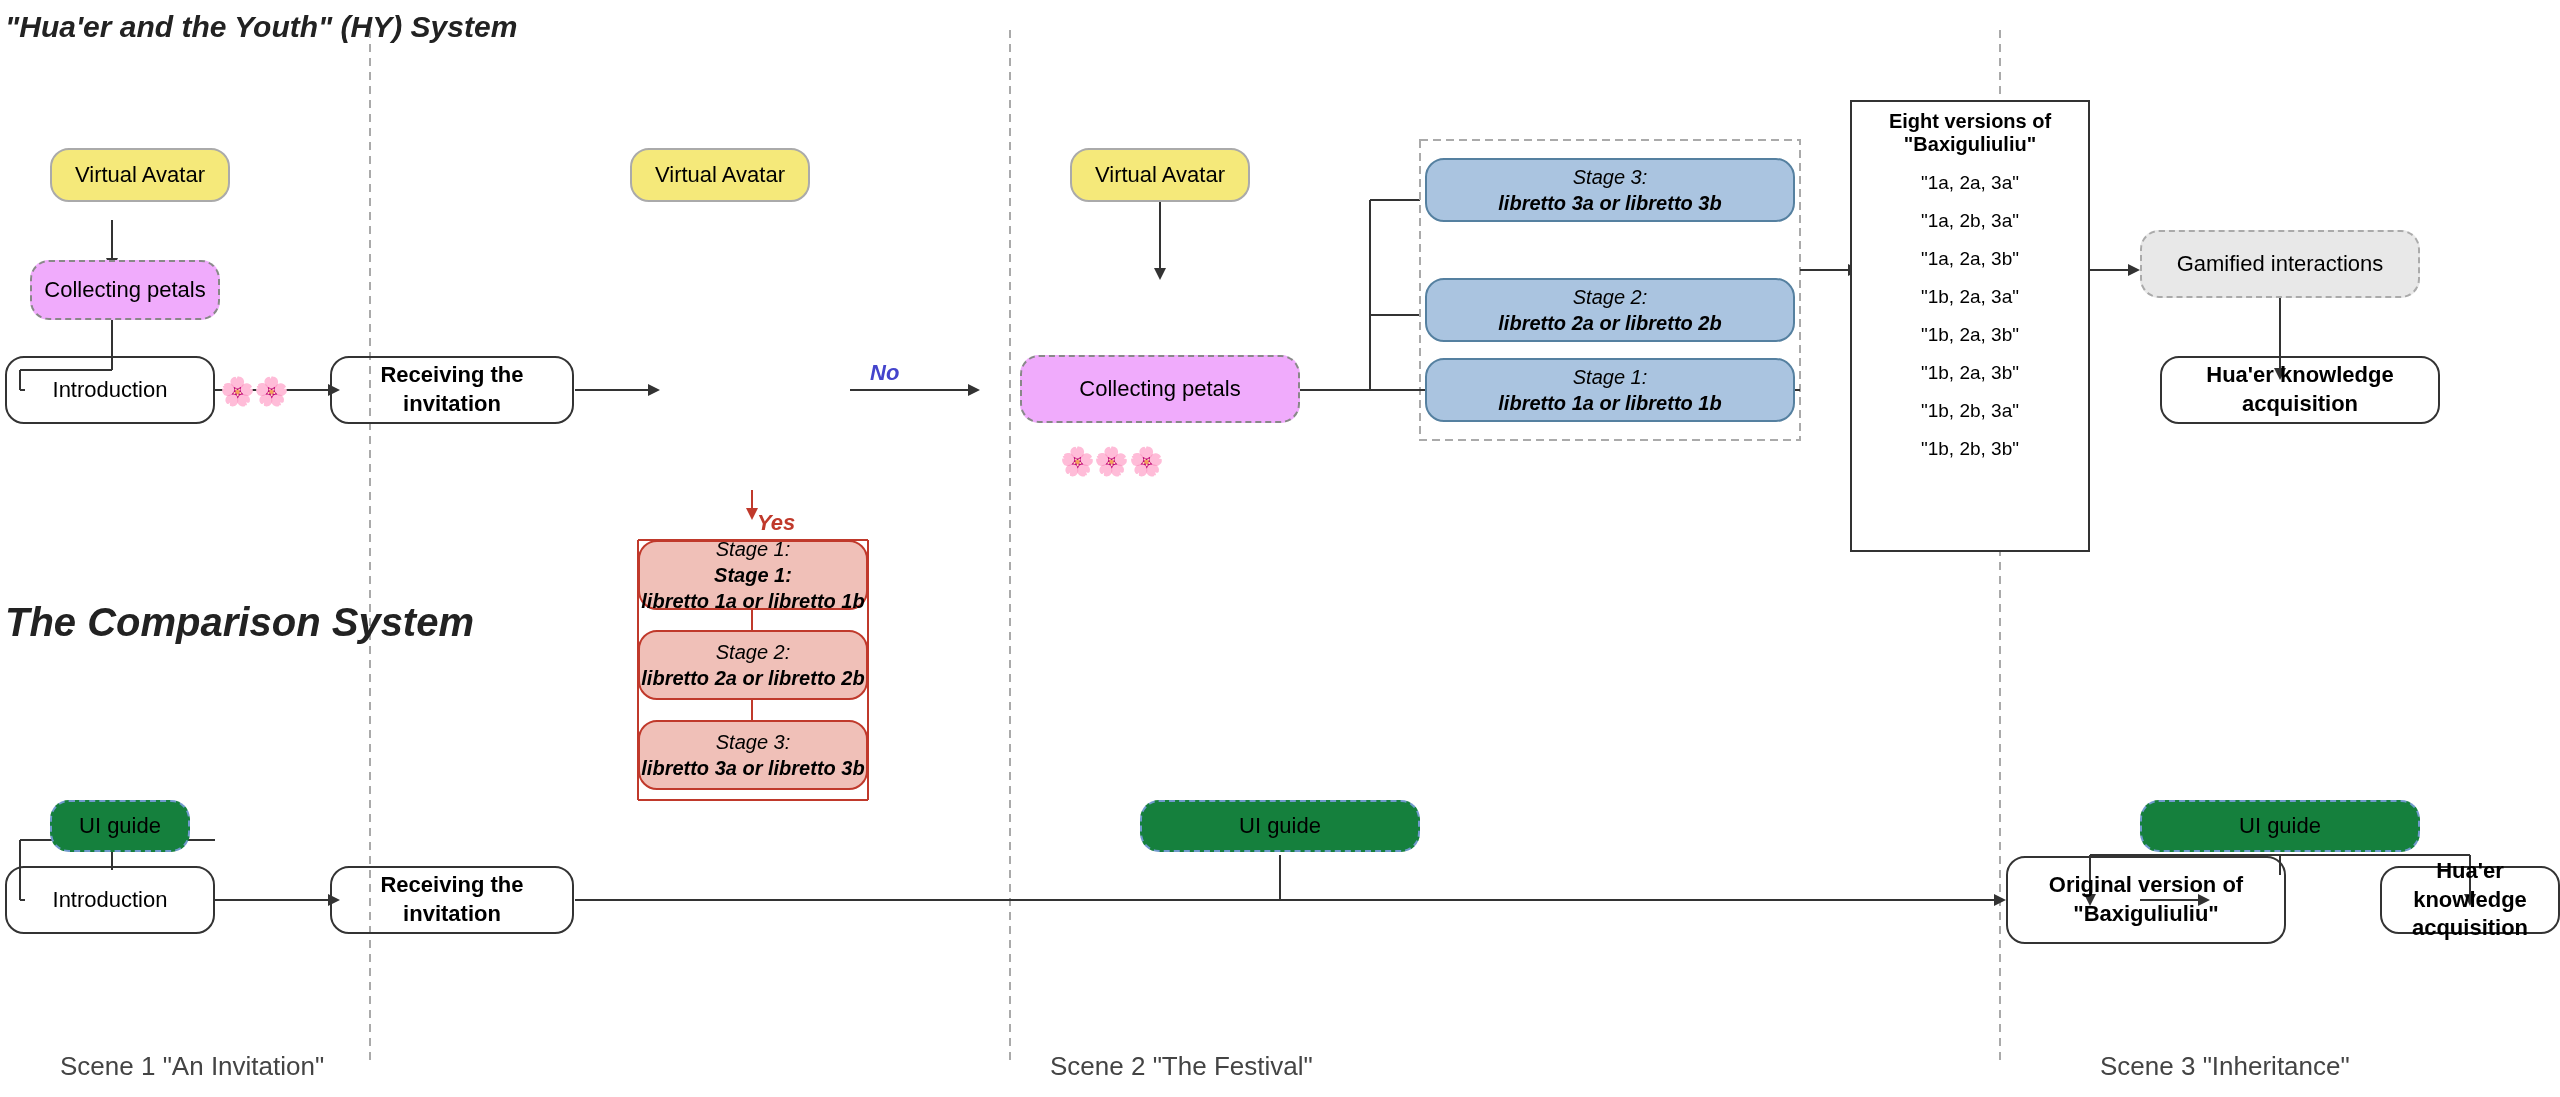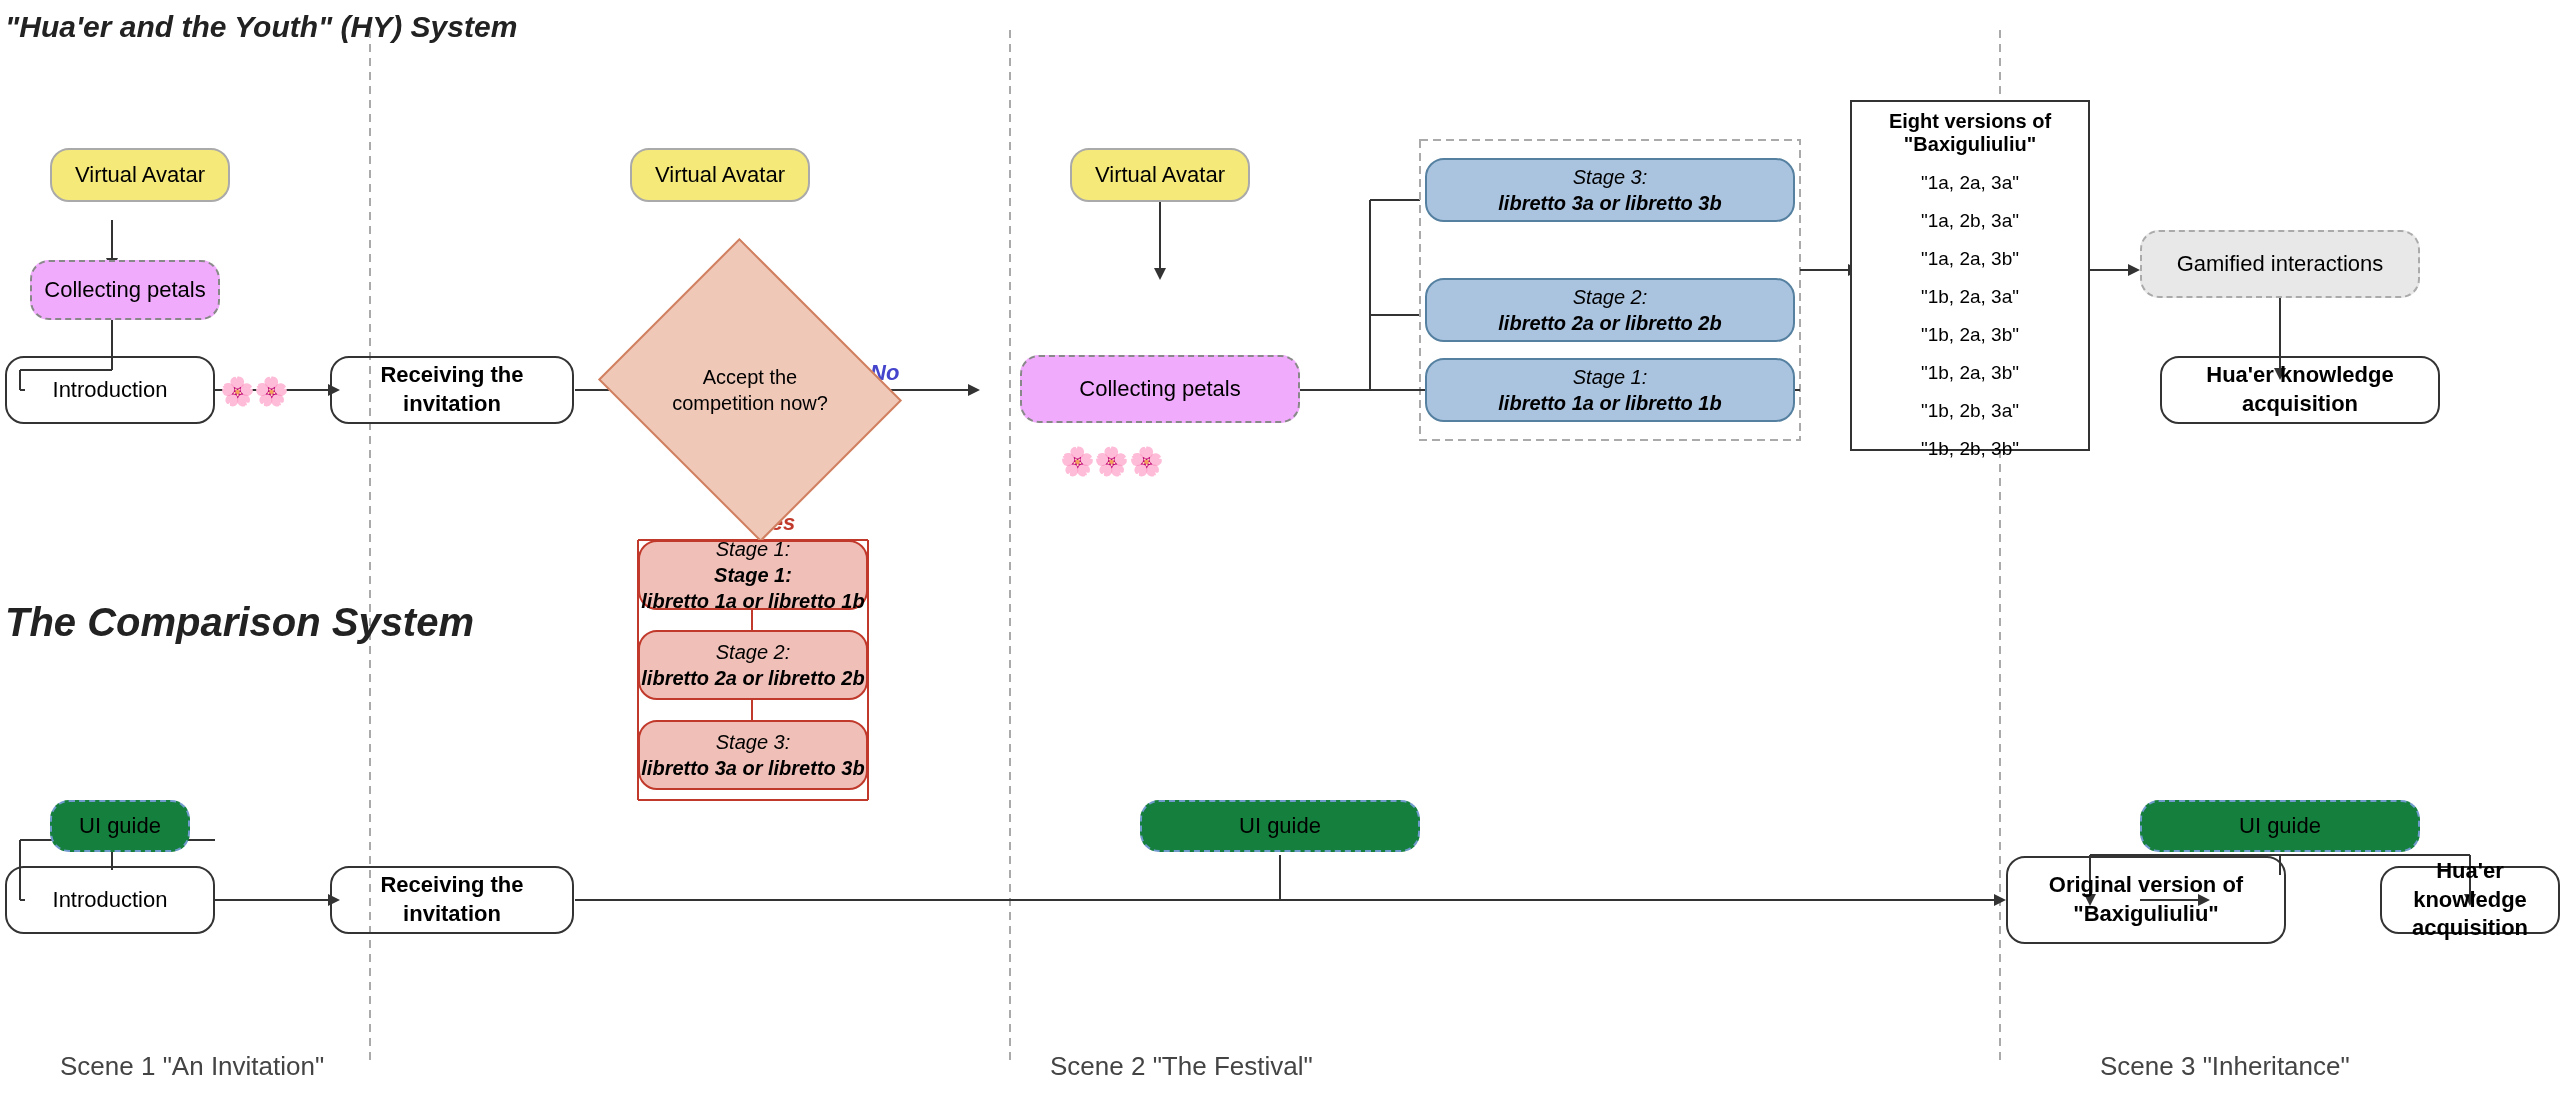--- a/index.html
+++ b/index.html
@@ -210,26 +210,20 @@
   </div>
 
   <div class="box box-solid-border bold" style="left:330px; top:356px; width:244px; height:68px; font-size:22px; font-weight:bold;">
     <span>Receiving the invitation</span>
   </div>
 
   <div class="box box-yellow" style="left:630px; top:148px; width:180px; height:54px; font-size:22px;">
     <span>Virtual Avatar</span>
   </div>
 
-  <div class="diamond-container" style="left:635px; top:290px; width:230px; height:200px;">
-    <div class="diamond"></div>
-    <div class="diamond-text" style="font-size:20px; padding:0 30px;">
-      <span>Accept the competition now?</span>
-    </div>
-  </div>
 
   <div class="box box-red-solid" style="left:638px; top:540px; width:230px; height:70px; font-size:20px;">
     <div>
       <div style="font-style:italic;">Stage 1:</div>
       <div style="font-weight:bold; font-style:italic;"><span style="white-space:pre;">Stage 1:
 libretto 1a or libretto 1b</span></div>
     </div>
   </div>
 
   <div class="box box-red-solid" style="left:638px; top:630px; width:230px; height:70px; font-size:20px;">
@@ -272,21 +266,21 @@
     </div>
   </div>
 
   <div class="box box-blue" style="left:1425px; top:158px; width:370px; height:64px; font-size:20px;">
     <div>
       <div style="font-style:italic;">Stage 3:</div>
       <div style="font-weight:bold; font-style:italic;">libretto 3a or libretto 3b</div>
     </div>
   </div>
 
-  <div class="box-white-solid" style="position:absolute; left:1850px; top:100px; width:240px; height:351px; font-size:20px; border: 2px solid #333; padding:8px;">
+  <div class="box-white-solid" style="position:absolute; left:1850px; top:100px; width:240px; height:452px; font-size:20px; border: 2px solid #333; padding:8px;">
     <div style="font-weight:bold; font-size:20px; margin-bottom:8px; text-align:center;">Eight versions of<br>"Baxiguliuliu"</div>
     <div style="font-size:19px; text-align:center; line-height:2;">
       <div>"1a, 2a, 3a"</div>
       <div>"1a, 2b, 3a"</div>
       <div>"1a, 2a, 3b"</div>
       <div>"1b, 2a, 3a"</div>
       <div>"1b, 2a, 3b"</div>
       <div>"1b, 2a, 3b"</div>
       <div>"1b, 2b, 3a"</div>
       <div>"1b, 2b, 3b"</div>

